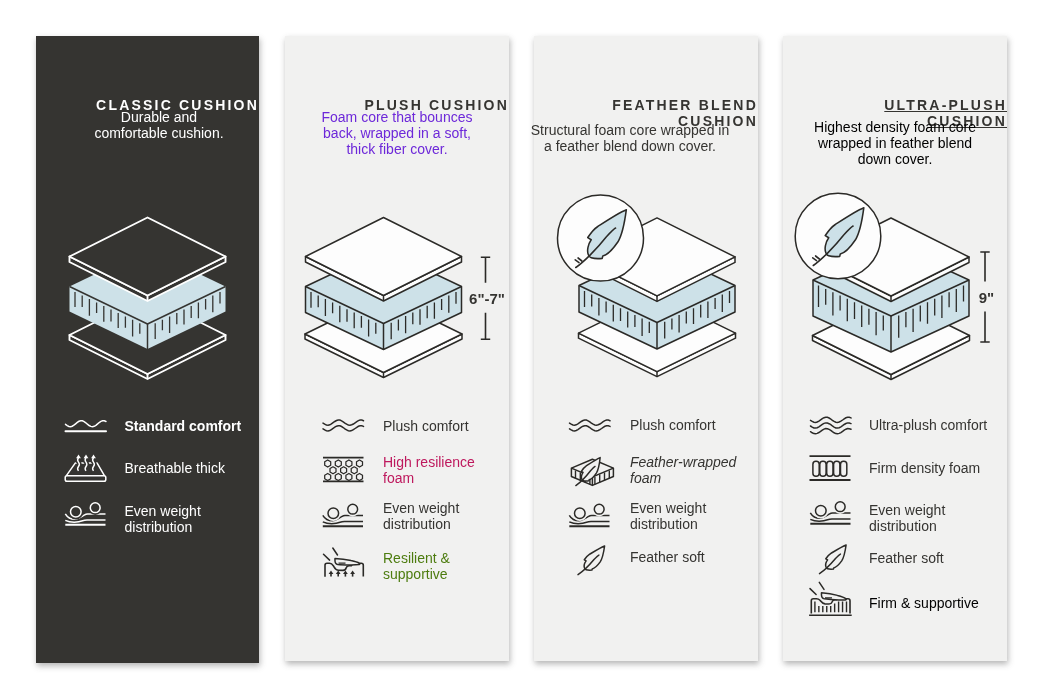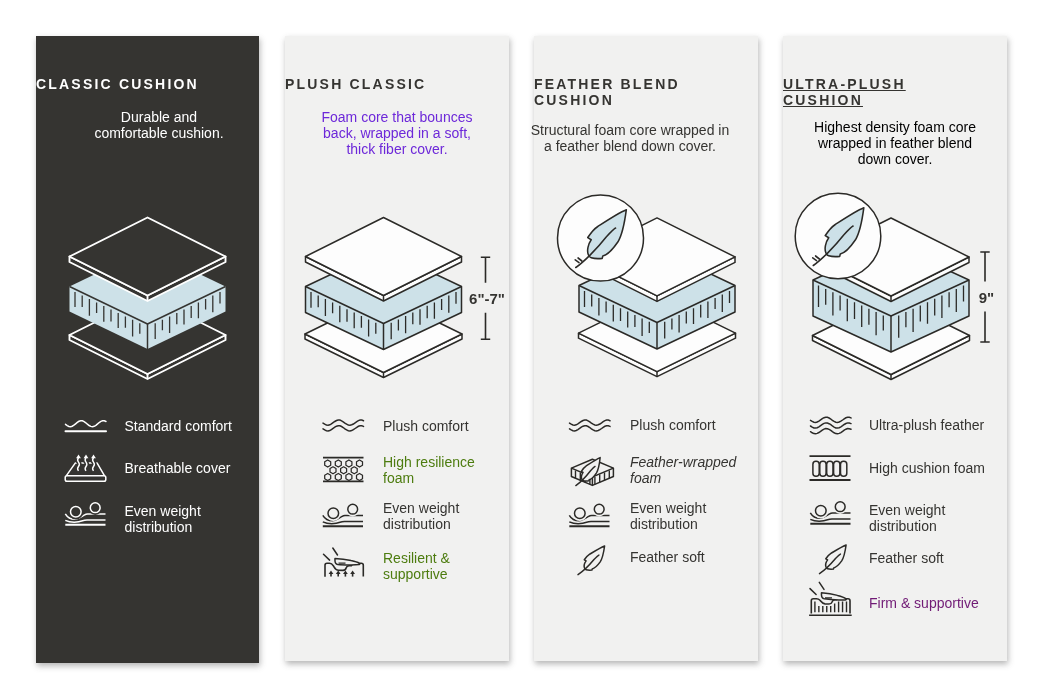--- a/index.html
+++ b/index.html
@@ -1,16 +1,16 @@
 <!DOCTYPE html>
 <html><head><meta charset="utf-8"><style>
 html,body{margin:0;padding:0;}
 body{width:1049px;height:700px;background:#ffffff;position:relative;overflow:hidden;font-family:"Liberation Sans",sans-serif;}
 .panel{position:absolute;top:36px;box-shadow:1px 3px 6px rgba(60,60,60,0.38);}
-.title{position:absolute;text-align:left;font-size:14px;font-weight:bold;letter-spacing:2.2px;line-height:16.4px;}
+.title{position:absolute;text-align:right;font-size:14px;font-weight:bold;letter-spacing:2.2px;line-height:16.4px;margin-top:21px;}
 .body{position:absolute;text-align:center;font-size:14px;line-height:16.1px;}
 .lbl{position:absolute;font-size:14px;line-height:16px;}
 svg.diag{position:absolute;left:0;top:0;}
 </style></head><body>
 <div class="panel" style="left:36px;width:223px;height:627px;background:#353431;"></div>
 <div class="panel" style="left:285px;width:224px;height:625px;background:#f1f1f0;"></div>
 <div class="panel" style="left:534px;width:224px;height:625px;background:#f1f1f0;"></div>
 <div class="panel" style="left:783px;width:224px;height:625px;background:#f1f1f0;"></div>
 <svg class="diag" width="1049" height="700" viewBox="0 0 1049 700">
     <path d="M69.5,335.0 L147.5,374.0 L225.5,335.0 L225.5,340.0 L147.5,379.0 L69.5,340.0 Z" fill="#353431" stroke="#fff" stroke-width="1.9" stroke-linejoin="round"></path>
@@ -160,33 +160,33 @@
     <path d="M811.3,613.6 L811.3,600.7 Q811.3,598.7 813.3,598.7 L816.5,598.7 C818.5,598.7 819.0,599.2 820.0,600.2 C821.5,601.9000000000001 822.0,603.7 825.0,603.9000000000001 L829.0,604.0 Q831.5,604.0 832.0,602.1 Q832.6,599.9000000000001 834.8,599.7 L836.5,599.6 Q837.5,598.7 839.0,598.7 L848.0,598.7 Q850.0,598.7 850.0,600.7 L850.0,613.6" fill="none" stroke="#2b2a27" stroke-width="1.6" stroke-linejoin="round"></path>
     <path d="M814.9,601.5 V612.2 M818.85,606.1 V612.2 M822.8,606.1 V612.2 M826.75,606.1 V612.2 M830.6999999999999,606.1 V612.2 M834.65,603.5 V612.2 M838.6,601.5 V612.2 M842.55,601.5 V612.2 M846.5,601.5 V612.2" stroke="#2b2a27" stroke-width="1.4" fill="none"></path>
     <path d="M821.5,592.7 C825.5,592.9000000000001 831.5,593.5 837.5,595.4000000000001 C841.5,596.44 844.5,597.58 845.7,598.6000000000001 Q846.9,599.4000000000001 845.5,599.9000000000001 C841.5,600.36 831.5,599.5600000000001 826.5,599.0 Q822.1,599.0 821.6,596.1 Q821.3,593.7 821.5,592.7 Z" fill="#f1f1f0" stroke="#2b2a27" stroke-width="1.5" stroke-linejoin="round"></path>
     <path d="M825.0,598.0000000000001 L832.0,597.9000000000001" stroke="#2b2a27" stroke-width="1.3" fill="none"></path>
     <path d="M819.3,582.4 L824.0,589.4 M810.0,588.6 L816.1,594.5" fill="none" stroke="#f1f1f0" stroke-width="4.6" stroke-linecap="butt"></path>
     <path d="M819.3,582.4 L824.0,589.4 M810.0,588.6 L816.1,594.5" fill="none" stroke="#2b2a27" stroke-width="1.5" stroke-linecap="round"></path>
     <path d="M809.1,615.2 H851.7" stroke="#2b2a27" stroke-width="1.6"></path>
   </svg>
 <div class="title" style="left:36px;width:223px;top:75.5px;color:#ffffff;">CLASSIC CUSHION</div>
 <div class="body" style="left:36px;width:246px;top:108.9px;color:#ffffff;">Durable and<br>comfortable cushion.</div>
-<div class="lbl" style="left:124.5px;top:417.9px;color:#ffffff;">Standard comfort</div>
-<div class="lbl" style="left:124.5px;top:460.3px;color:#ffffff;">Breathable cover</div>
+<div class="lbl" style="left:124.5px;top:417.9px;color:#ffffff;font-weight:bold;">Standard comfort</div>
+<div class="lbl" style="left:124.5px;top:460.3px;color:#ffffff;">Breathable thick</div>
 <div class="lbl" style="left:124.5px;top:503.0px;color:#ffffff;">Even weight<br>distribution</div>
-<div class="title" style="left:285px;width:224px;top:75.5px;color:#353431;">PLUSH CLASSIC</div>
+<div class="title" style="left:285px;width:224px;top:75.5px;color:#353431;">PLUSH CUSHION</div>
 <div class="body" style="left:285px;width:224px;top:108.9px;color:#6d28d9;">Foam core that bounces<br>back, wrapped in a soft,<br>thick fiber cover.</div>
 <div class="lbl" style="left:383.0px;top:418.2px;color:#353431;">Plush comfort</div>
-<div class="lbl" style="left:383.0px;top:454.3px;color:#4d7c0f;">High resilience<br>foam</div>
+<div class="lbl" style="left:383.0px;top:454.3px;color:#be185d;">High resilience<br>foam</div>
 <div class="lbl" style="left:383.0px;top:500.2px;color:#353431;">Even weight<br>distribution</div>
 <div class="lbl" style="left:383.0px;top:550.2px;color:#4d7c0f;">Resilient &amp;<br>supportive</div>
 <div class="title" style="left:534px;width:224px;top:75.5px;color:#353431;">FEATHER BLEND<br>CUSHION</div>
 <div class="body" style="left:518px;width:224px;top:122.0px;color:#353431;">Structural foam core wrapped in<br>a feather blend down cover.</div>
 <div class="lbl" style="left:630.0px;top:417.3px;color:#353431;">Plush comfort</div>
 <div class="lbl" style="left:630.0px;top:454.4px;color:#353431;font-style:italic;">Feather-wrapped<br>foam</div>
 <div class="lbl" style="left:630.0px;top:500.2px;color:#353431;">Even weight<br>distribution</div>
 <div class="lbl" style="left:630.0px;top:548.7px;color:#353431;">Feather soft</div>
 <div class="title" style="left:783px;width:224px;top:75.5px;color:#353431;text-decoration:underline;">ULTRA-PLUSH<br>CUSHION</div>
 <div class="body" style="left:783px;width:224px;top:119.0px;color:#000000;">Highest density foam core<br>wrapped in feather blend<br>down cover.</div>
-<div class="lbl" style="left:869.0px;top:416.8px;color:#353431;">Ultra-plush feather</div>
-<div class="lbl" style="left:869.0px;top:460.1px;color:#353431;">High cushion foam</div>
+<div class="lbl" style="left:869.0px;top:416.8px;color:#353431;">Ultra-plush comfort</div>
+<div class="lbl" style="left:869.0px;top:460.1px;color:#353431;">Firm density foam</div>
 <div class="lbl" style="left:869.0px;top:502.2px;color:#353431;">Even weight<br>distribution</div>
 <div class="lbl" style="left:869.0px;top:550.4px;color:#353431;">Feather soft</div>
-<div class="lbl" style="left:869.0px;top:594.8px;color:#701a75;">Firm &amp; supportive</div>
+<div class="lbl" style="left:869.0px;top:594.8px;color:#000000;">Firm &amp; supportive</div>
 </body></html>

